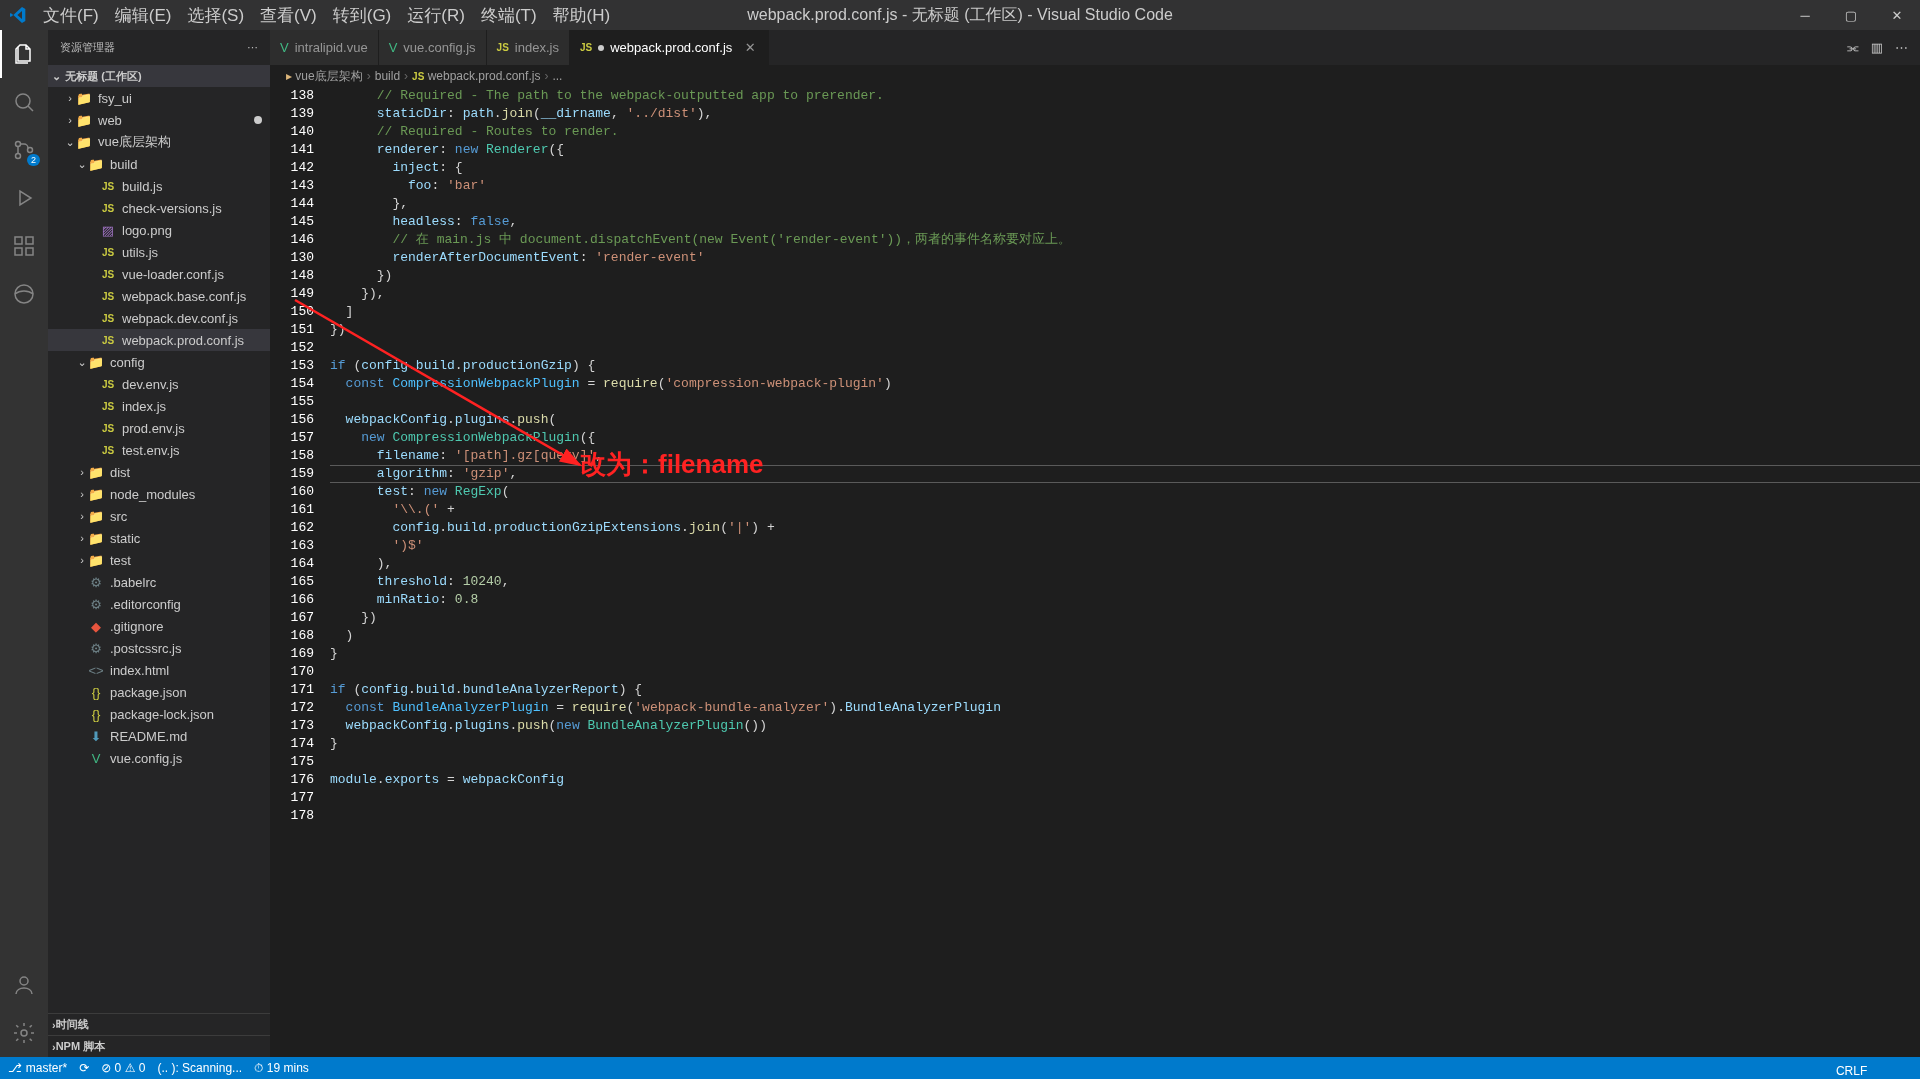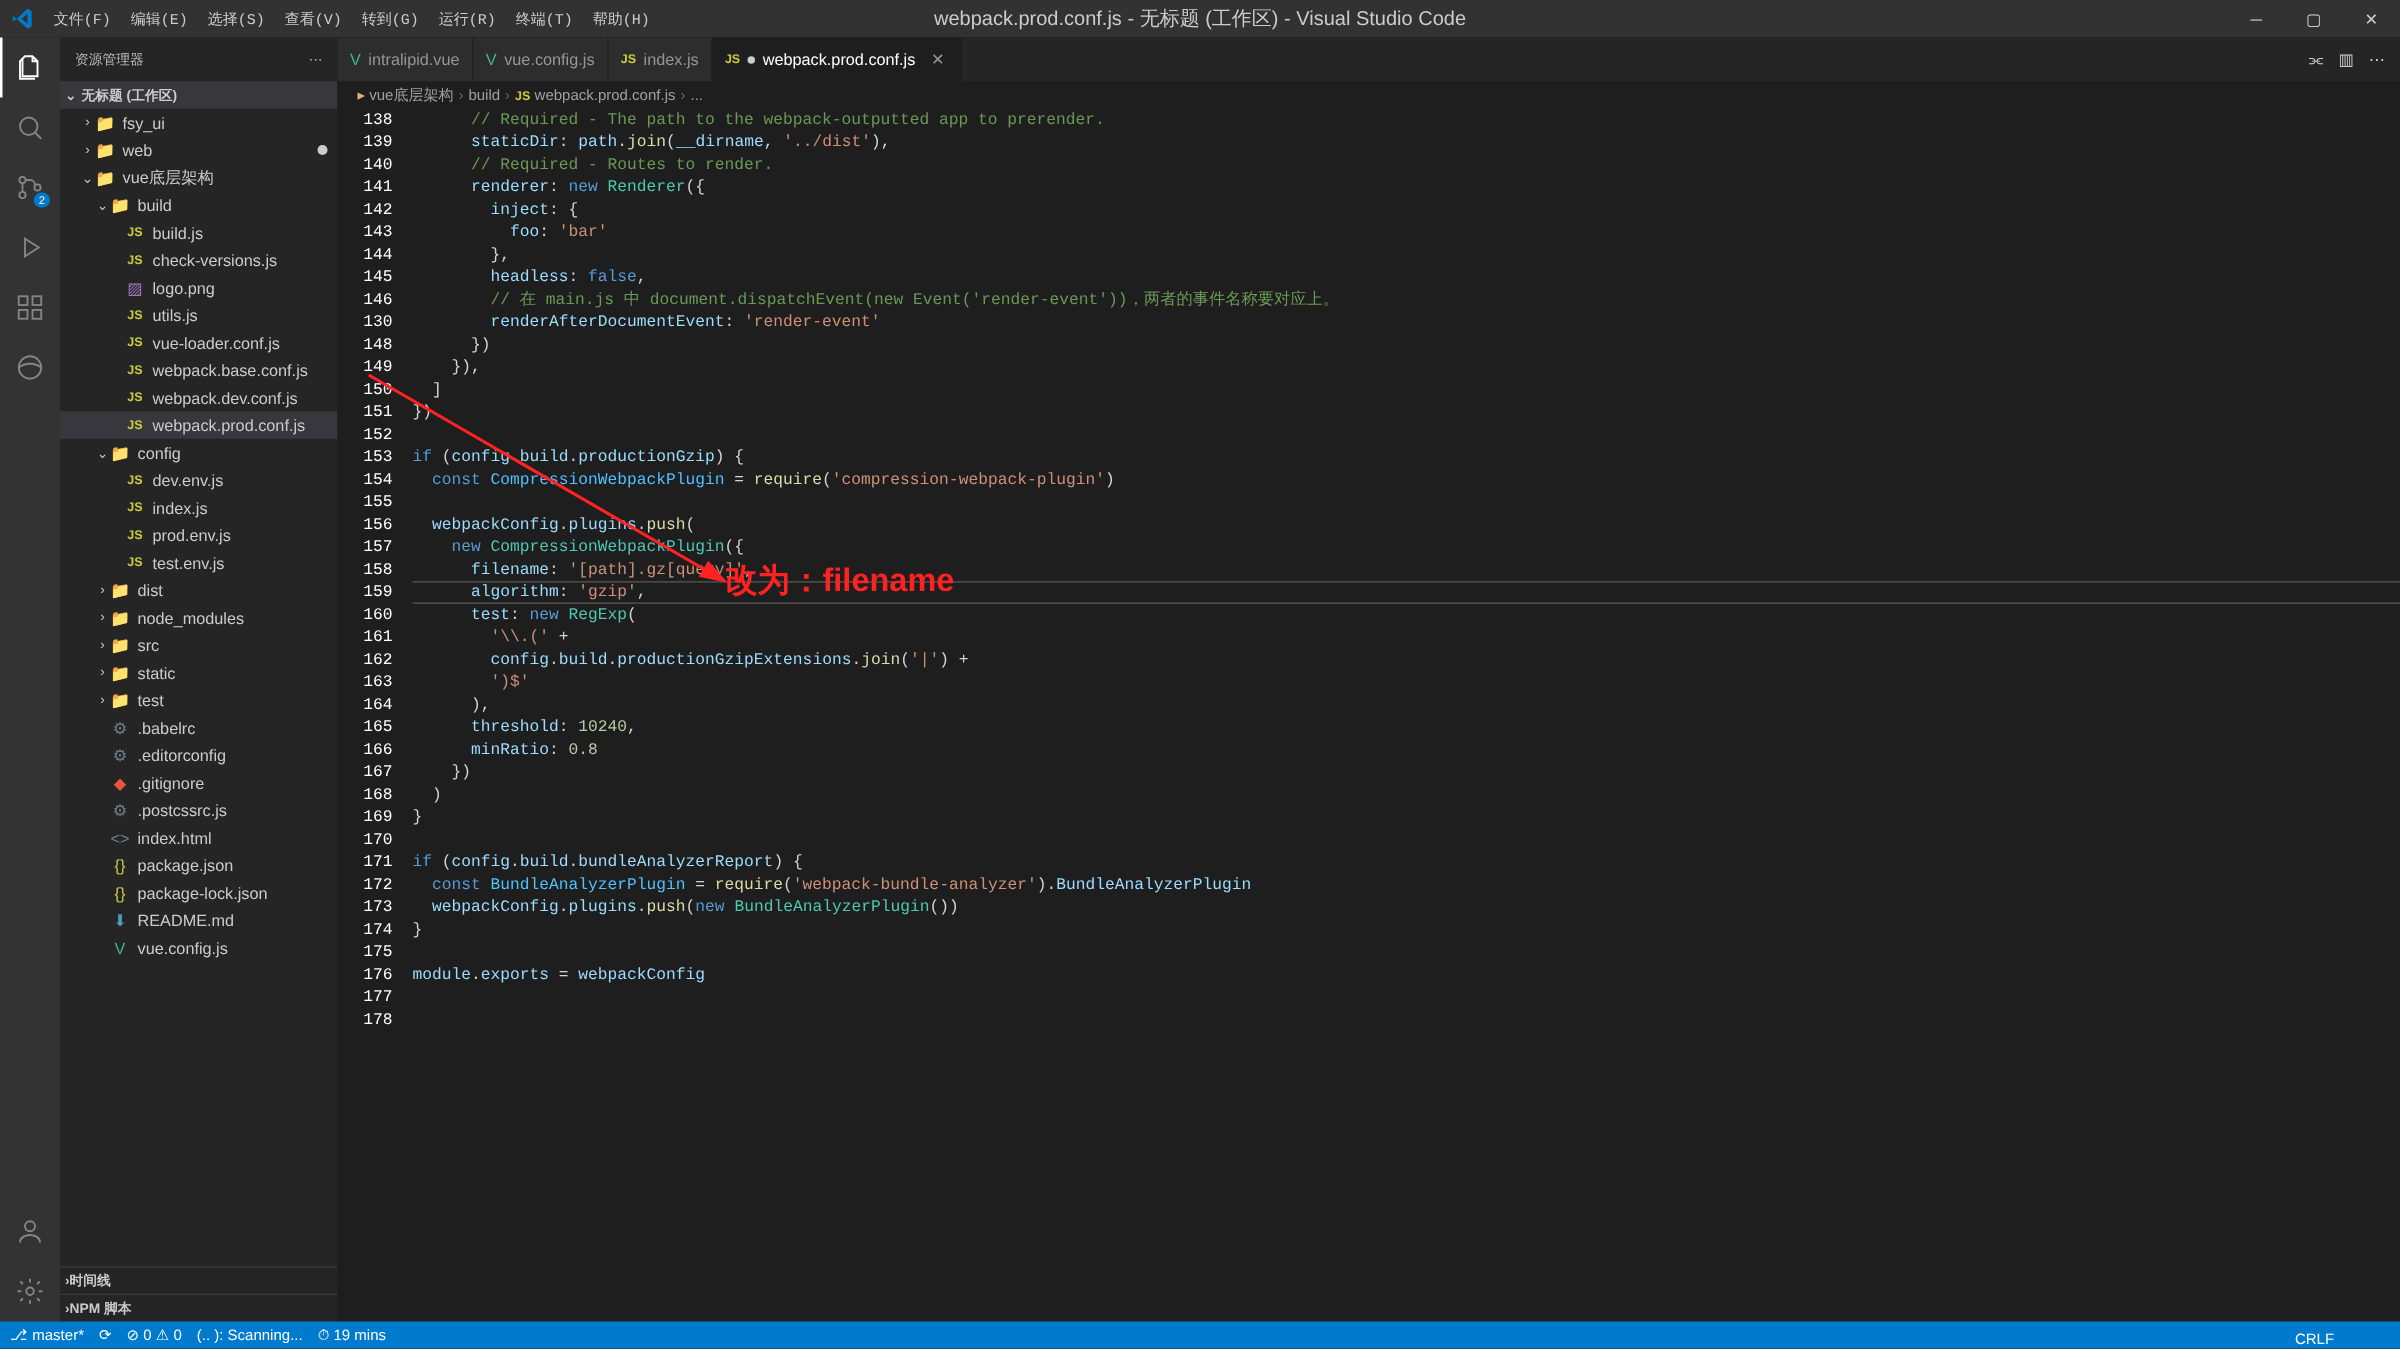--- a/index.html
+++ b/index.html
@@ -2,21 +2,21 @@
 <html><head>
 <meta charset="utf-8">
 <style>
 * { margin: 0; padding: 0; box-sizing: border-box; }
 body { font-family: "Segoe UI", "Microsoft YaHei", sans-serif; background: #1e1e1e; color: #cccccc; width: 1920px; height: 1079px; overflow: hidden; font-size: 13px; position: relative; }
 
 .titlebar { height: 30px; background: #323233; display: flex; align-items: center; position: relative; }
 .app-icon { width: 35px; display: flex; justify-content: center; align-items: center; }
 .app-icon svg { width: 16px; height: 16px; }
 .menubar { display: flex; }
-.menubar-item { padding: 0 8px; height: 30px; display: flex; align-items: center; cursor: pointer; font-size: 12px; font-family: Liberation Mono, monospace; }
+.menubar-item { padding: 0 8px; height: 30px; display: flex; align-items: center; cursor: pointer; font-size: 17px; }
 .title-center { position: absolute; left: 50%; transform: translateX(-50%); font-size: 16px; color: #cccccc; }
 .window-controls { margin-left: auto; display: flex; }
 .win-btn { width: 46px; height: 30px; display: flex; align-items: center; justify-content: center; cursor: pointer; }
 
 .main { display: flex; height: calc(100% - 52px); }
 
 .activitybar { width: 48px; background: #333333; display: flex; flex-direction: column; align-items: center; }
 .activity-item { width: 48px; height: 48px; display: flex; align-items: center; justify-content: center; cursor: pointer; color: #858585; position: relative; }
 .activity-item.active { color: #ffffff; }
 .activity-item.active::before { content: ''; position: absolute; left: 0; top: 0; bottom: 0; width: 2px; background: #ffffff; }

